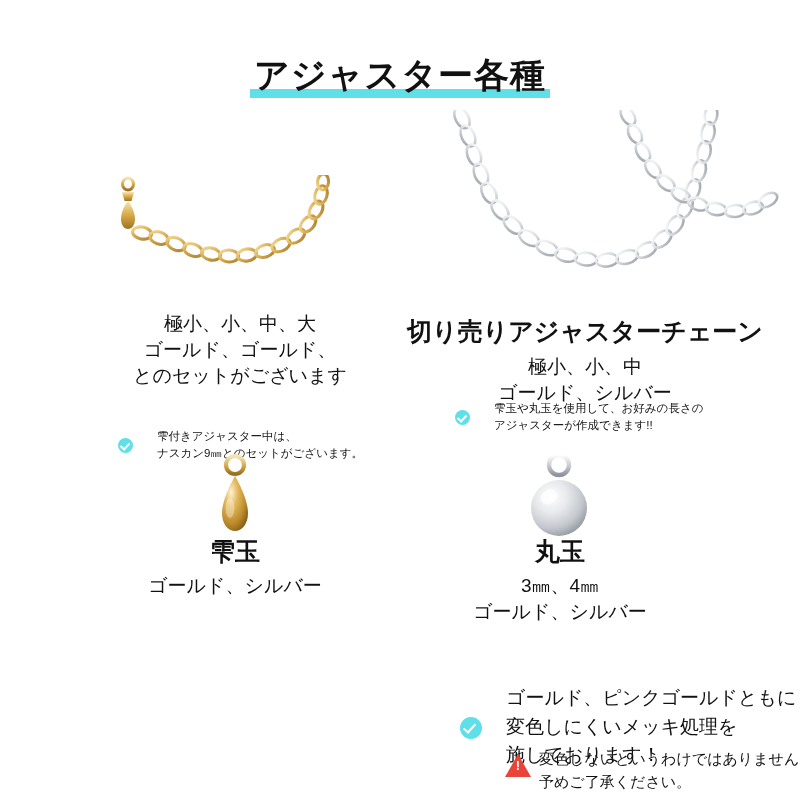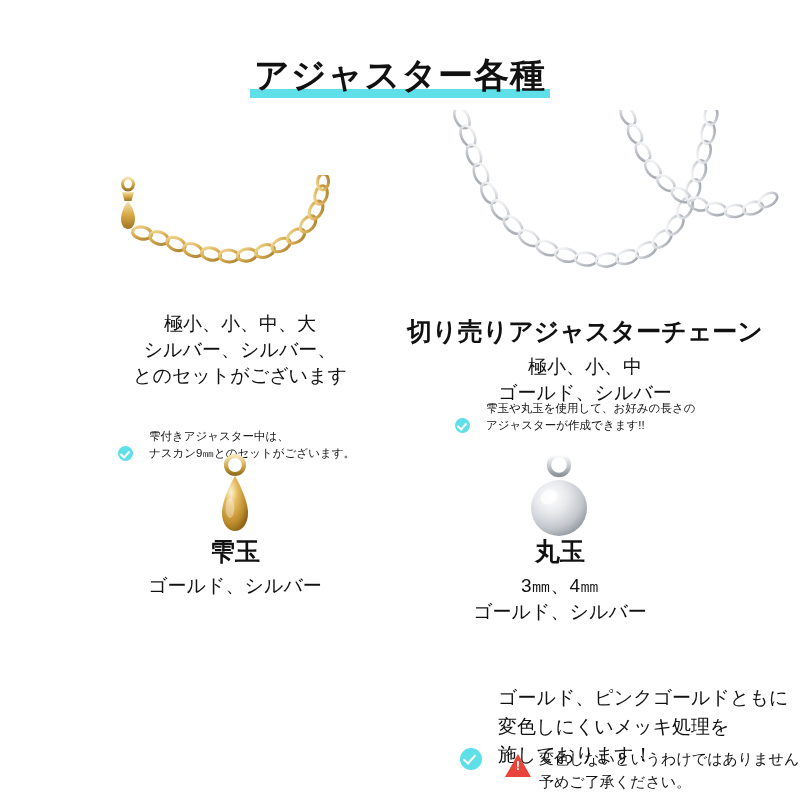--- a/index.html
+++ b/index.html
@@ -66,22 +66,22 @@
     font-size: 19px;
     color: #111;
     line-height: 1.38;
     white-space: nowrap;
   }
 
   
   .note {
     position: absolute;
     display: flex;
-    align-items: flex-end;
-    gap: 16px;
+    align-items: center;
+    gap: 24px;
   }
   .note-text {
     font-size: 11.5px;
     line-height: 1.45;
     color: #111;
     text-align: left;
     white-space: nowrap;
   }
   .note-text.big {
     font-size: 19px;
@@ -256,21 +256,21 @@
       <ellipse cx="276" cy="99" rx="10" ry="6" transform="rotate(8 276 99)"></ellipse>
       <ellipse cx="295" cy="101" rx="10" ry="6" transform="rotate(-4 295 101)"></ellipse>
       <ellipse cx="313" cy="98" rx="10" ry="6" transform="rotate(-16 313 98)"></ellipse>
       <ellipse cx="328" cy="90" rx="10" ry="6" transform="rotate(-30 328 90)"></ellipse>
     </g>
   </svg>
 
   <div class="block" style="left:60px; top:305px; width:360px;">
     <div class="sub" style="margin-top:6px;">
       <div>極小、小、中、大</div>
-      <div>シルバー、シルバー、</div>
+      <div>ゴールド、ゴールド、</div>
       <div>とのセットがございます</div>
     </div>
   </div>
 
   <div class="note" style="left:118px; top:428px;">
     <span class="check-icon"></span>
     <span class="note-text" style="white-space:pre;">雫付きアジャスター中は、
 ナスカン9㎜とのセットがございます。</span>
   </div>
 

